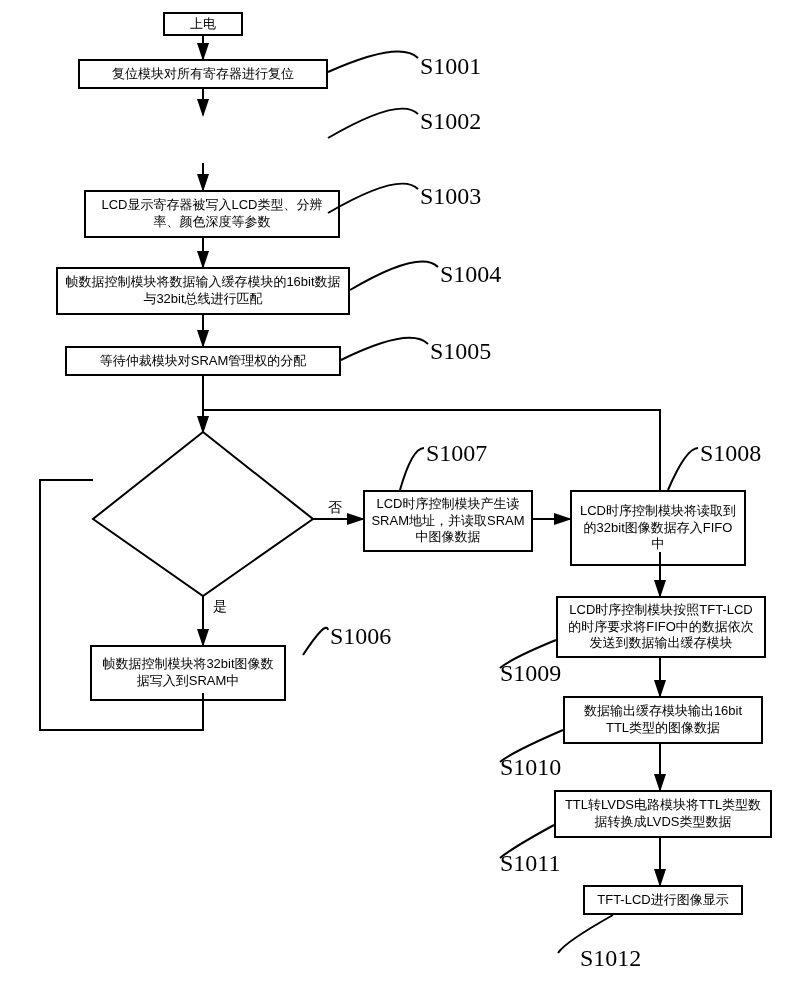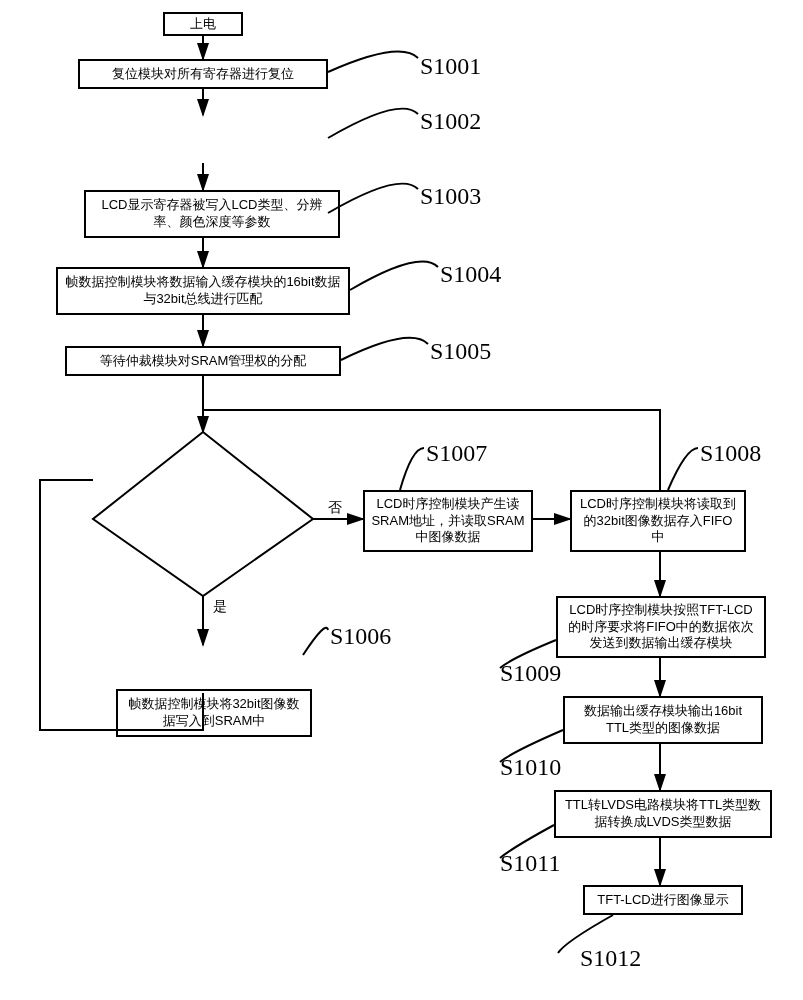--- a/index.html
+++ b/index.html
@@ -74,31 +74,31 @@
 
   <div class="box" style="left:65px; top:346px; width:276px; height:30px;">
     <span>等待仲裁模块对SRAM管理权的分配</span>
   </div>
   <div class="label" style="left:430px; top:338px;">S1005</div>
 
   <div style="position:absolute; left:125px; top:490px; width:160px; text-align:center; line-height:1.3;">
     <span>仲裁模块将SRAM管理权分配给帧数据控制模块</span>
   </div>
 
-  <div class="box" style="left:116px; top:645px; width:196px; height:48px;margin-top:44px;">
+  <div class="box" style="left:90px; top:645px; width:196px; height:56px;">
     <span>帧数据控制模块将32bit图像数据写入到SRAM中</span>
   </div>
   <div class="label" style="left:330px; top:623px;">S1006</div>
 
   <div class="box" style="left:363px; top:490px; width:170px; height:62px;">
     <span>LCD时序控制模块产生读SRAM地址，并读取SRAM中图像数据</span>
   </div>
   <div class="label" style="left:426px; top:440px;">S1007</div>
 
-  <div class="box" style="left:570px; top:490px; width:176px; height:62px;">
+  <div class="box" style="left:570px; top:490px; width:176px; height:76px;">
     <span>LCD时序控制模块将读取到的32bit图像数据存入FIFO中</span>
   </div>
   <div class="label" style="left:700px; top:440px;">S1008</div>
 
   <div class="box" style="left:556px; top:596px; width:210px; height:62px;">
     <span>LCD时序控制模块按照TFT-LCD的时序要求将FIFO中的数据依次发送到数据输出缓存模块</span>
   </div>
   <div class="label" style="left:500px; top:660px;">S1009</div>
 
   <div class="box" style="left:563px; top:696px; width:200px; height:48px;">

